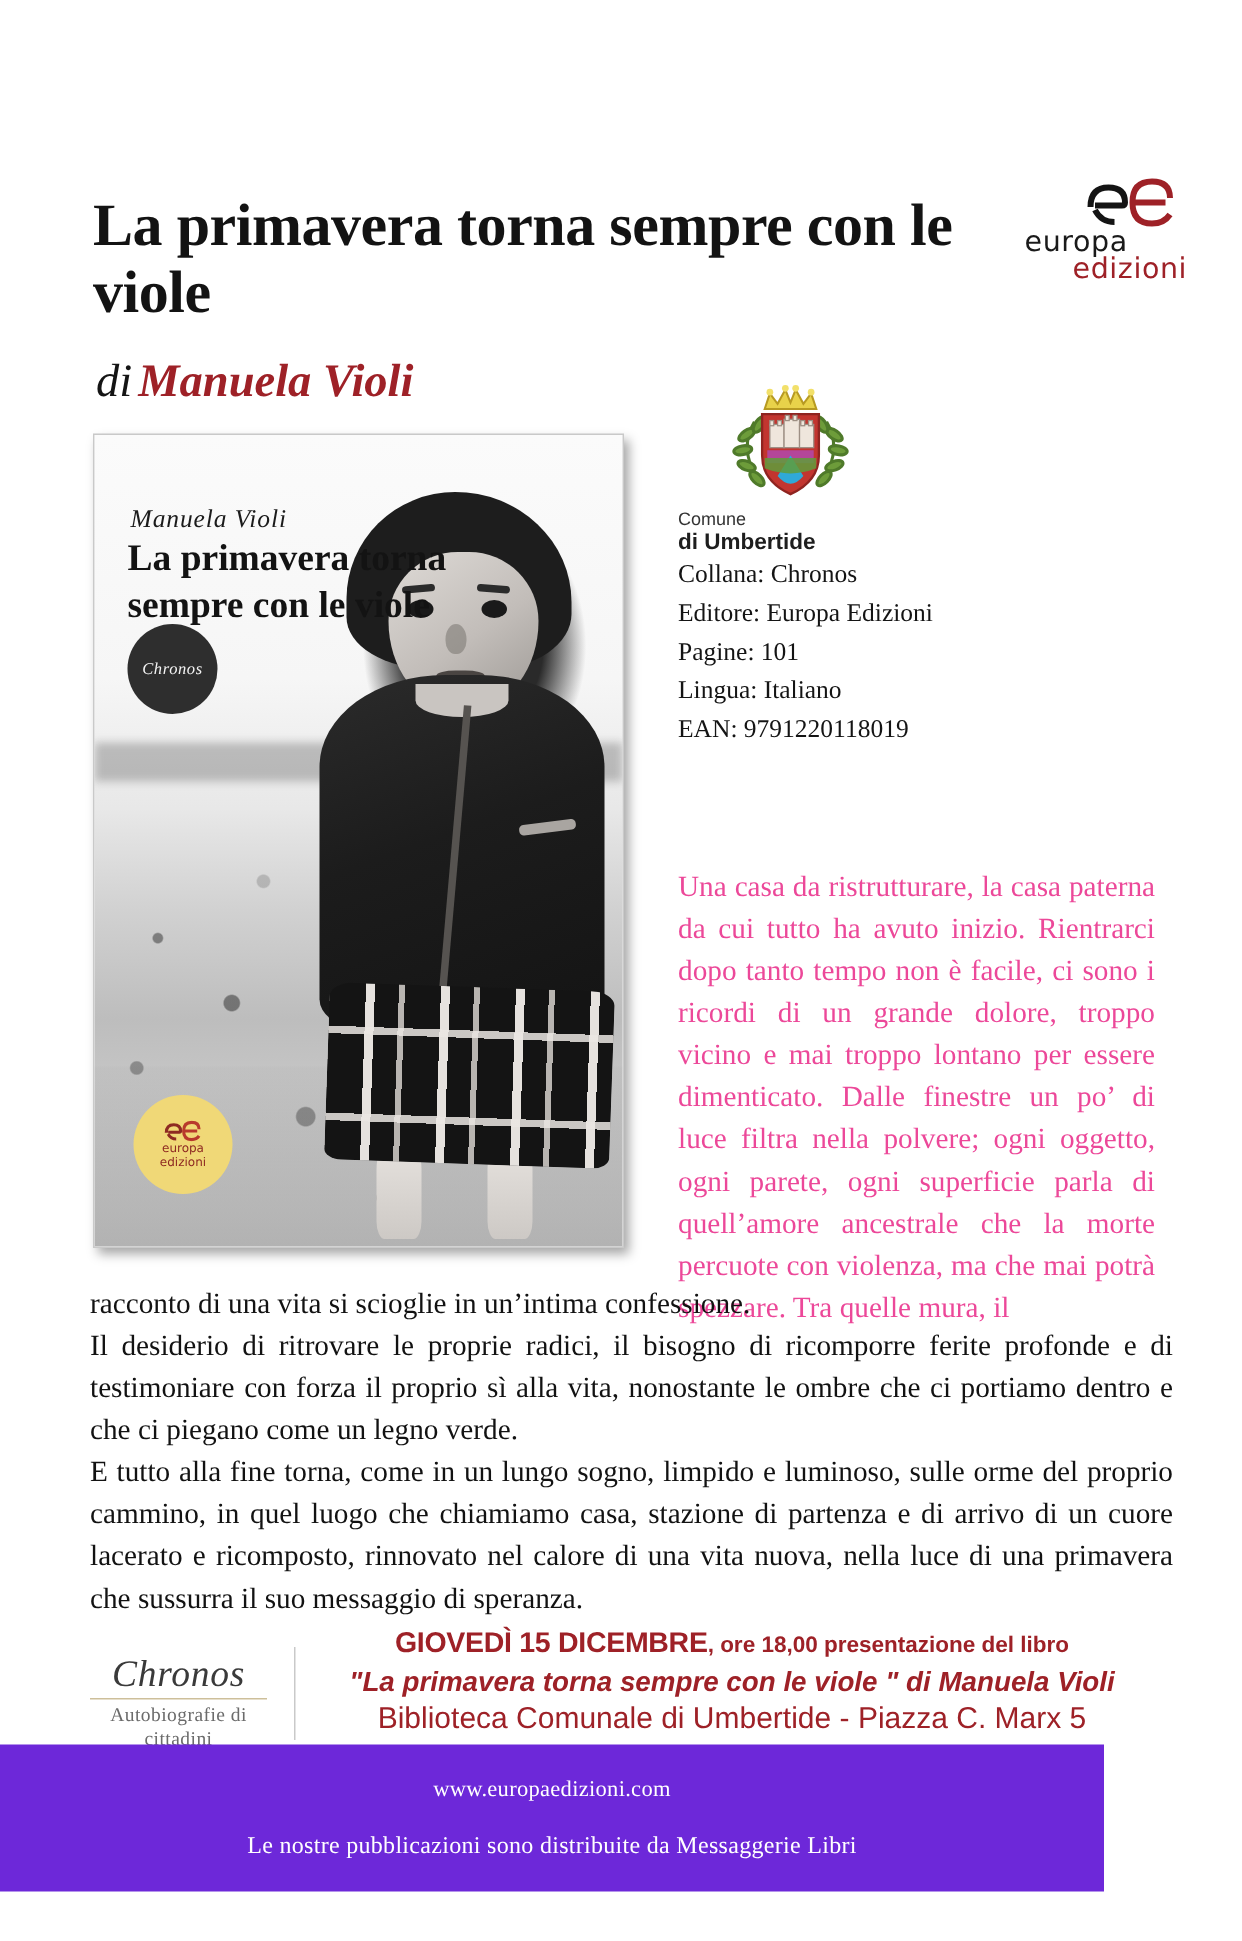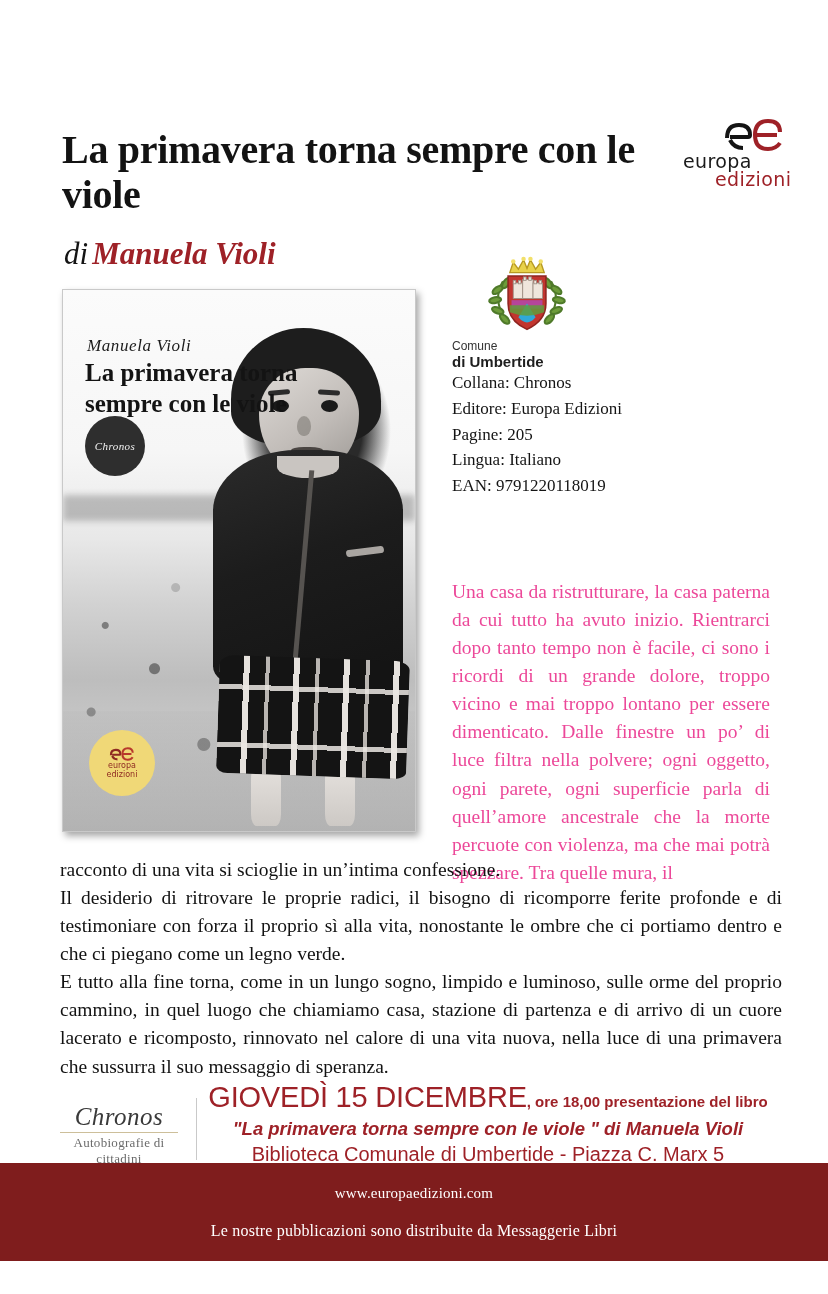--- a/index.html
+++ b/index.html
@@ -297,21 +297,21 @@
     width: 620px;
     text-align: center;
     color: #9E2127;
     font-family: "Liberation Sans", sans-serif;
   }
   #event-line1 {
     font-size: 22px;
     line-height: 1.16;
     font-weight: bold;
   }
-  #event-line1 .date-strong { font-size: 29px; font-weight: normal; letter-spacing: -0.2px; margin-top: 46px; }
+  #event-line1 .date-strong { font-size: 19px; font-weight: bold; letter-spacing: -0.2px; margin-top: 46px; }
   #event-line1 .time-text { font-size: 15px; font-weight: bold; }
   #event-line2 {
     font-size: 18.5px;
     font-style: italic;
     font-weight: bold;
     line-height: 1.3;
     margin-top: 2px;
   }
   #event-line3 {
     font-size: 20px;
@@ -347,22 +347,22 @@
     position: absolute;
     left: 196px; top: 1098px;
     width: 1px; height: 62px;
     background: #c9c9c9;
   }
 
   
   #footer-band {
     position: absolute;
     left: 0; top: 1163px;
-    width: 828px; height: 98px;
-    background: #7f1d1d;
+    width: 736px; height: 98px;
+    background: #6d28d9;
     color: #ffffff;
     text-align: center;
   }
   #footer-url {
     padding-top: 22px;
     font-size: 15px;
     letter-spacing: .2px;
   }
   #footer-note {
     padding-top: 20px;
@@ -480,21 +480,21 @@
 
     <path d="M30 70 Q50 78 70 70 L70 62 L30 62 Z" fill="#5f9c3b" opacity=".85"></path>
   </svg>
   <div id="comune-line1">Comune</div>
   <div id="comune-line2">di Umbertide</div>
 </div>
 
 <div id="book-meta">
   <div>Collana: Chronos</div>
   <div>Editore: Europa Edizioni</div>
-  <div>Pagine: 205</div>
+  <div>Pagine: 101</div>
   <div>Lingua: Italiano</div>
   <div>EAN: 9791220118019</div>
 </div>
 
 <div id="synopsis-col">Una casa da ristrutturare, la casa paterna da cui tutto ha avuto inizio. Rientrarci dopo tanto tempo non è facile, ci sono i ricordi di un grande dolore, troppo vicino e mai troppo lontano per essere dimenticato. Dalle finestre un po’ di luce filtra nella polvere; ogni oggetto, ogni parete, ogni superficie parla di quell’amore ancestrale che la morte percuote con violenza, ma che mai potrà spezzare. Tra quelle mura, il</div>
 
 <div id="synopsis-wide">
   <p>racconto di una vita si scioglie in un’intima confessione.</p>
   <p>Il desiderio di ritrovare le proprie radici, il bisogno di ricomporre ferite profonde e di testimoniare con forza il proprio sì alla vita, nonostante le ombre che ci portiamo dentro e che ci piegano come un legno verde.</p>
   <p>E tutto alla fine torna, come in un lungo sogno, limpido e luminoso, sulle orme del proprio cammino, in quel luogo che chiamiamo casa, stazione di partenza e di arrivo di un cuore lacerato e ricomposto, rinnovato nel calore di una vita nuova, nella luce di una primavera che sussurra il suo messaggio di speranza.</p>

